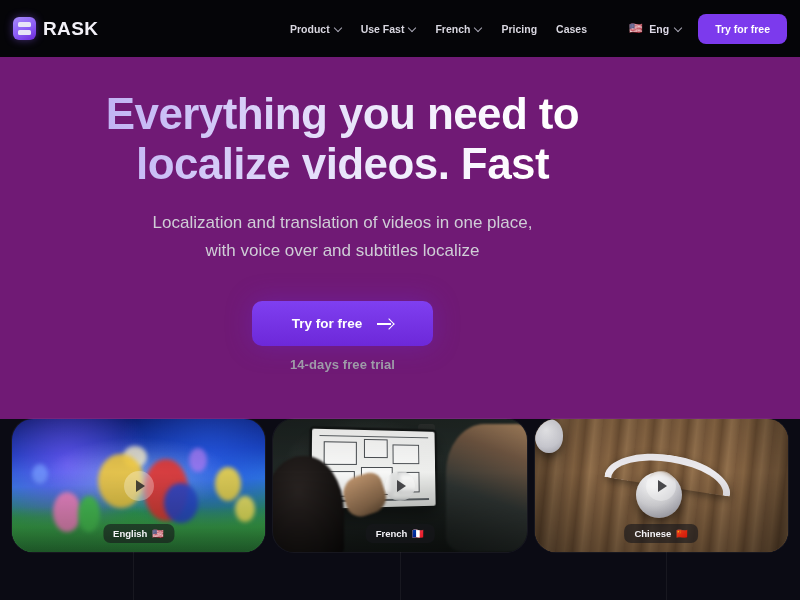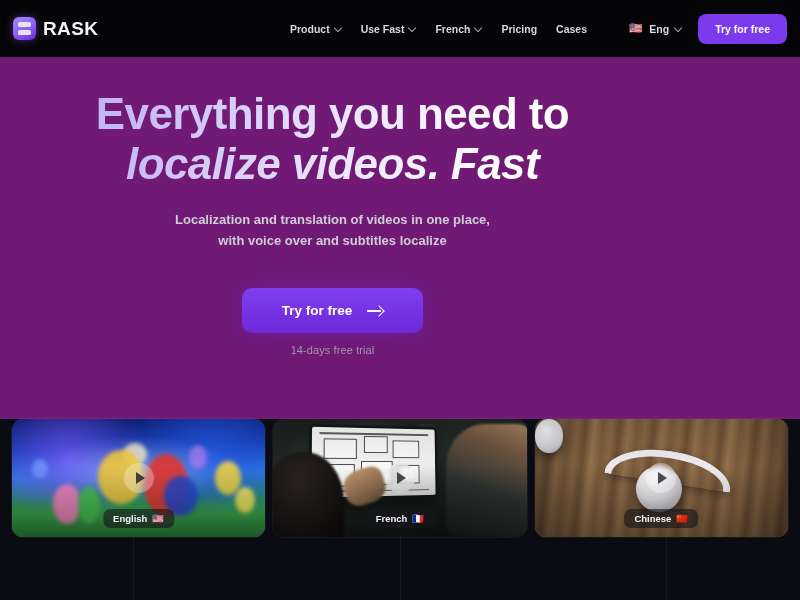--- a/index.html
+++ b/index.html
@@ -67,35 +67,35 @@
   .btn-try-nav {
     background:#7c3aed;
     color:#ffffff;
     font-size:10.5px; font-weight:700;
     padding:9px 17px; border-radius:8px; border:none;
     cursor:pointer; white-space:nowrap;
     font-family:inherit;
   }
 
   
-  .hero { position:absolute; top:57px; left:3px; width:659px; text-align:center; }
+  .hero { position:absolute; top:57px; left:13px; width:659px; text-align:center; }
 
   .headline {
     margin-top:32px;
     font-size:44px; line-height:1.14; font-weight:700;
     letter-spacing:-.6px;
     background:linear-gradient(100deg,#b3a4f0 0%,#c9bdf6 22%,#eae6fb 52%,#ffffff 78%);
     -webkit-background-clip:text; background-clip:text;
     -webkit-text-fill-color:transparent; color:transparent;
   }
-  .headline .l2 { display:block;font-style:italic; }
+  .headline .l2 { display:block; }
 
   .subhead {
     margin-top:20px;
-    font-size:13px; line-height:1.62; font-weight:700;
+    font-size:17px; line-height:1.62; font-weight:400;
     color:#cfcdd6;
   }
 
   .cta-wrap { margin-top:37px; display:flex; flex-direction:column; align-items:center; }
   .btn-cta {
     display:inline-flex; align-items:center; justify-content:center; gap:15px;
     background:linear-gradient(180deg,#7f3ff0 0%,#6d28d9 100%);
     color:#fff; font-size:13.5px; font-weight:700;
     padding:0 40px; height:45px; border-radius:10px; border:none;
     cursor:pointer; font-family:inherit;
@@ -107,40 +107,40 @@
   .arrow:before {
     content:""; position:absolute; left:0; top:5px;
     width:14px; height:1.5px; background:#fff;
   }
   .arrow:after {
     content:""; position:absolute; right:0.5px; top:2px;
     width:7px; height:7px;
     border-top:1.5px solid #fff; border-right:1.5px solid #fff;
     transform:rotate(45deg);
   }
-  .trial-note { margin-top:11px; font-size:11px; color:#9e9ba8; letter-spacing:.1px; }
+  .trial-note { margin-top:11px; font-size:13px; color:#9e9ba8; letter-spacing:.1px;font-weight:bold; }
 
   
   .grid-band {
     position:absolute; left:0; top:419px; width:800px; height:181px;
     background:#0b0b14;
   }
   .vline {
     position:absolute; top:0; width:1px; height:181px;
     background:rgba(255,255,255,.055);
   }
 
   .cards {
     position:absolute; left:0; top:419px; width:800px;
     display:flex; gap:8px; padding:0 12px;
     z-index:10;
   }
   .card {
     position:relative; flex:1 1 0;
-    height:118px; border-radius:11px; overflow:hidden;
+    height:133px; border-radius:21px; overflow:hidden;
     cursor:pointer;
     box-shadow:0 0 0 1px rgba(255,255,255,.05);
   }
   .card-art { position:absolute; inset:0; }
 
   
   .art-game {
     background:
       radial-gradient(ellipse 60% 45% at 50% 42%, rgba(255,255,255,.32) 0%, rgba(255,255,255,0) 62%),
       radial-gradient(circle at 22% 34%, rgba(120,90,255,.75) 0%, rgba(120,90,255,0) 38%),

